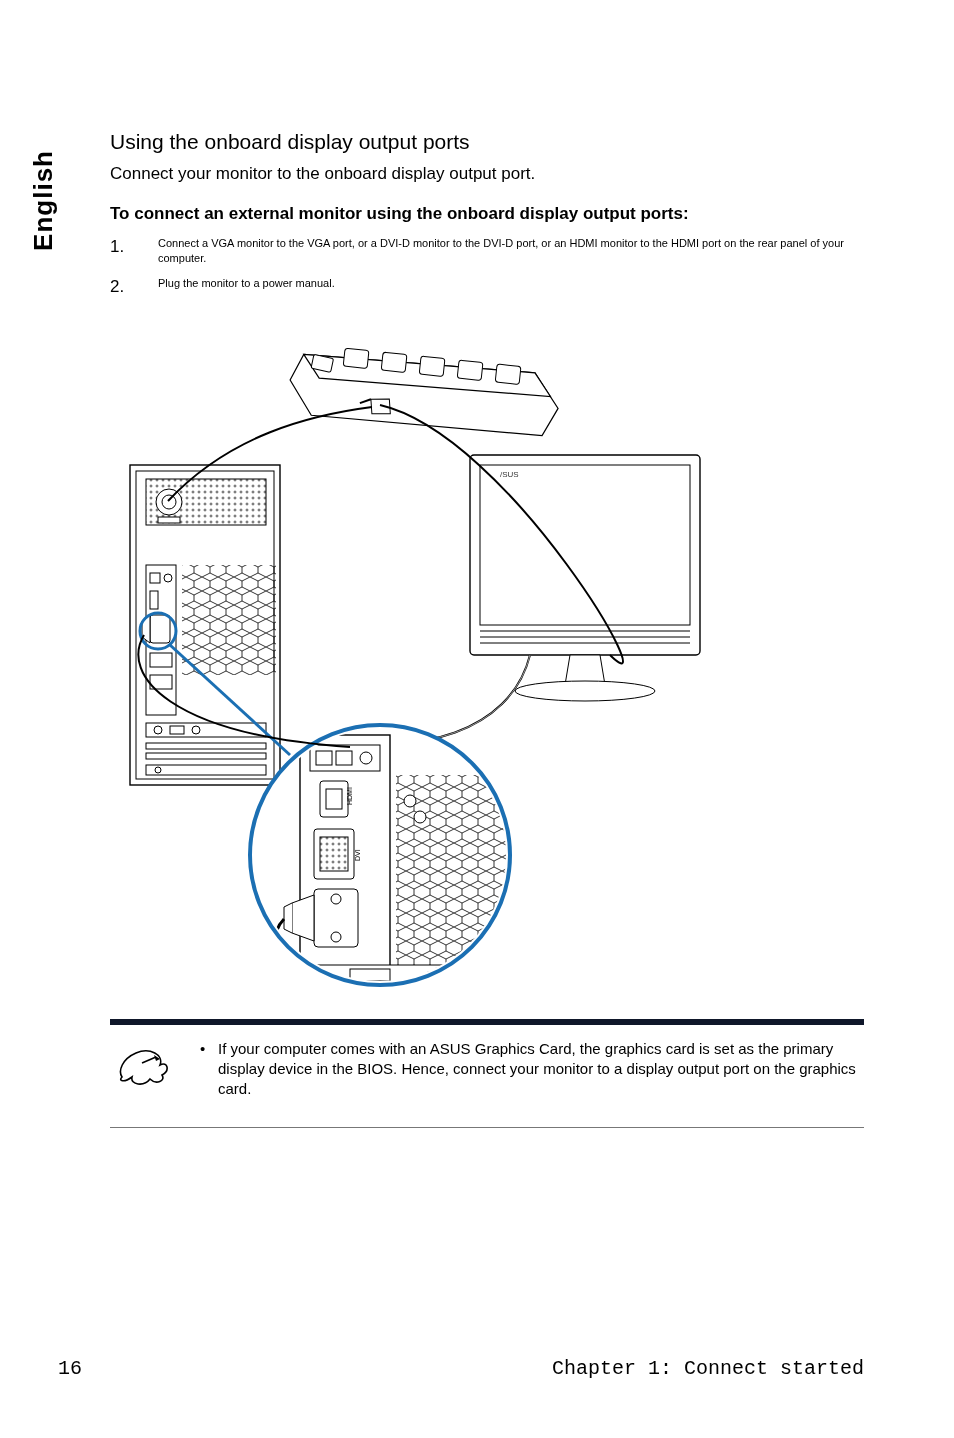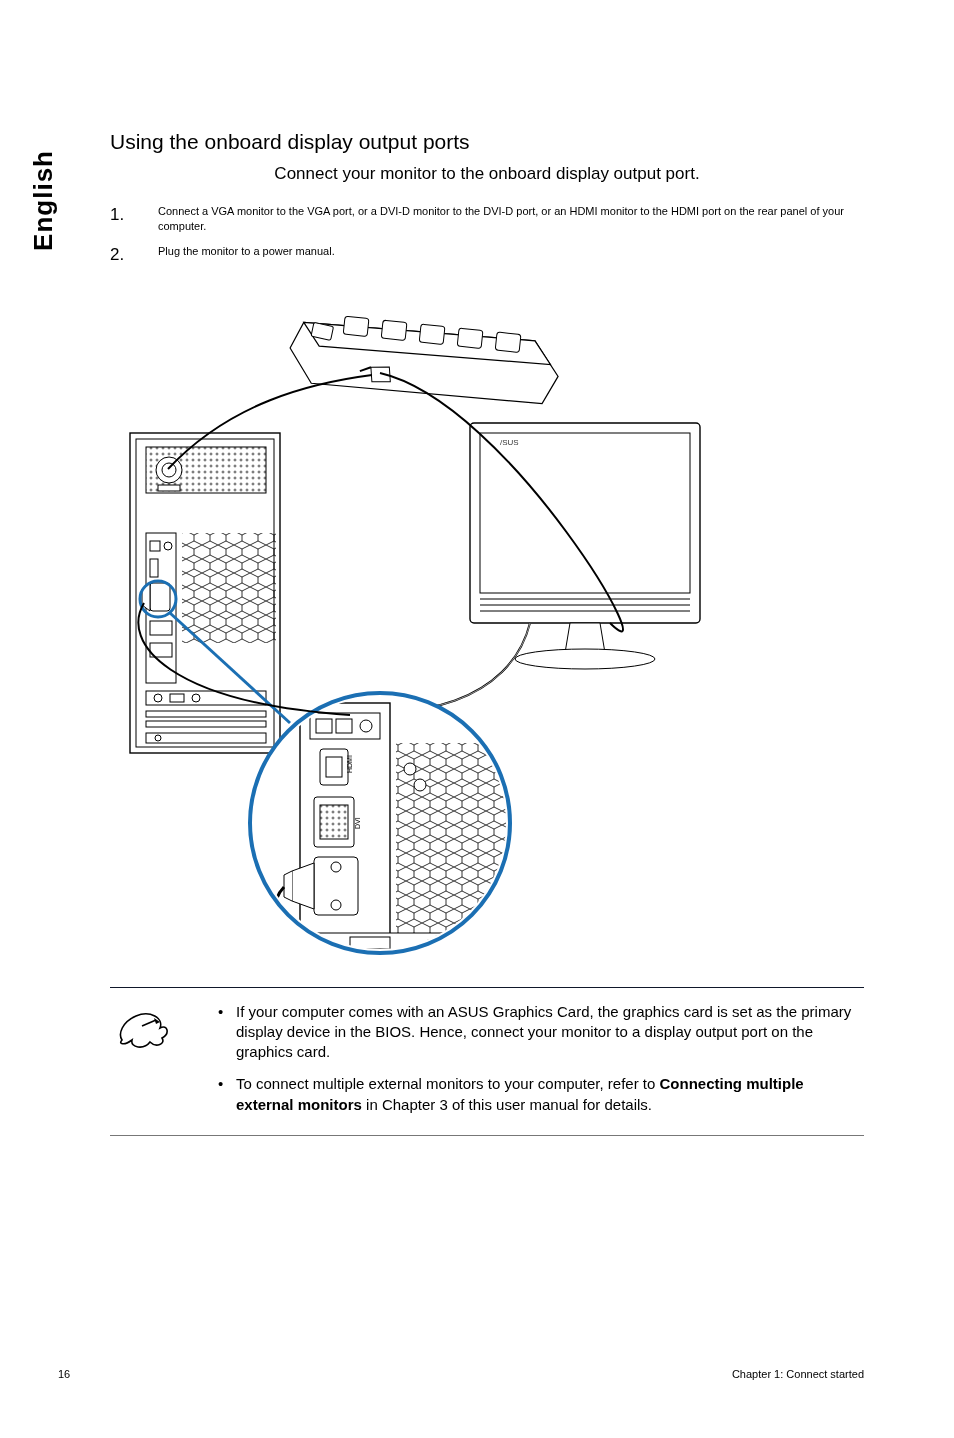--- a/index.html
+++ b/index.html
@@ -1,46 +1,47 @@
 <!DOCTYPE html>
 <html><head>
 <meta charset="utf-8">
 <style>
   * { box-sizing: border-box; margin: 0; padding: 0; }
   html, body { width: 954px; height: 1438px; background: #fff; font-family: Arial, Helvetica, sans-serif; color: #000; }
   .page { position: relative; width: 954px; height: 1438px; padding: 130px 90px 60px 110px; }
   .side-tab { position: absolute; left: 28px; top: 150px; writing-mode: vertical-rl; text-orientation: mixed; font-weight: bold; font-size: 26px; letter-spacing: 1px; font-family: "Arial Black", Arial, sans-serif; transform: rotate(180deg); }
   .heading { font-size: 21px; font-weight: normal; margin-bottom: 10px; }
-  .intro { font-size: 17px; margin-bottom: 20px; text-align: center; }
+  .intro { font-size: 17px; margin-bottom: 20px; }
   .sub-heading { font-size: 17px; font-weight: bold; margin-bottom: 12px; }
   ol.steps { list-style: none; counter-reset: step; margin-bottom: 24px; }
   ol.steps li { counter-increment: step; position: relative; padding-left: 48px; font-size: 11px; line-height: 1.35; margin-bottom: 10px; }
   ol.steps li::before { content: counter(step) "."; position: absolute; left: 0; top: 0; font-size: 17px; }
   .diagram { width: 660px; height: 680px; margin: 10px 0 24px 0; }
-  .note-block { border-top: 1px solid #0f172a; border-bottom: 1px solid #777; padding: 14px 0 20px 0; margin-left: 0; display: flex; align-items: flex-start; gap: 18px; }
+  .note-block { border-top: 6px solid #0f172a; border-bottom: 1px solid #777; padding: 14px 0 28px 0; margin-left: 0; display: flex; align-items: flex-start; }
   .note-icon { flex: 0 0 90px; display: flex; justify-content: flex-start; align-items: flex-start; padding-top: 2px; padding-left: 6px; }
   .note-icon svg { width: 54px; height: 44px; }
   ul.notes { list-style: none; flex: 1; }
   ul.notes li { position: relative; padding-left: 18px; font-size: 15px; line-height: 1.35; margin-bottom: 12px; }
   ul.notes li:last-child { margin-bottom: 0; }
   ul.notes li::before { content: "•"; position: absolute; left: 0; top: 0; }
   .bold { font-weight: bold; }
-  .footer { position: absolute; bottom: 58px; left: 58px; right: 90px; display: flex; justify-content: space-between; font-size: 11px; }
+  .footer { position: absolute; bottom: 58px; left: 58px; right: 90px; display: flex; justify-content: space-between; font-size: 20px; font-family: Liberation Mono, monospace; }
 </style>
 </head>
 <body>
 
 <div class="page">
 
   <div class="side-tab">English</div>
 
   <h2 class="heading">Using the onboard display output ports</h2>
 
   <p class="intro">Connect your monitor to the onboard display output port.</p>
 
+  <p class="sub-heading">To connect an external monitor using the onboard display output ports:</p>
 
   <ol class="steps">
     <li>Connect a VGA monitor to the VGA port, or a DVI-D monitor to the DVI-D port, or an HDMI monitor to the HDMI port on the rear panel of your computer.</li>
     <li>Plug the monitor to a power manual.</li>
   </ol>
 
   <div class="diagram">
     <svg viewBox="0 0 660 680" width="660" height="680">
       <defs>
         <pattern id="dots" width="6" height="6" patternUnits="userSpaceOnUse">
@@ -181,23 +182,20 @@
       <svg viewBox="0 0 54 44">
         <path d="M 6 36 C 2 30, 6 18, 20 12 C 34 6, 48 14, 44 24 C 52 20, 54 30, 46 34 C 50 40, 40 44, 34 38 C 28 46, 14 44, 16 36 C 8 42, 2 40, 6 36 Z" fill="#fff" stroke="#000" stroke-width="1.6"></path>
         <path d="M 26 22 L 40 16" stroke="#000" stroke-width="1.6" fill="none"></path>
         <path d="M 38 14 L 44 18 L 40 20 Z" fill="#000"></path>
       </svg>
     </div>
     <ul class="notes">
       <li>
         <span>If your computer comes with an ASUS Graphics Card, the graphics card is set as the primary display device in the BIOS. Hence, connect your monitor to a display output port on the graphics card.</span>
       </li>
-      <li>
-        <span>To connect multiple external monitors to your computer, refer to </span><span class="bold">Connecting multiple external monitors</span><span> in Chapter 3 of this user manual for details.</span>
-      </li>
     </ul>
   </div>
 
   <div class="footer">
     <span>16</span>
     <span>Chapter 1: Connect started</span>
   </div>
 
 </div>
 

